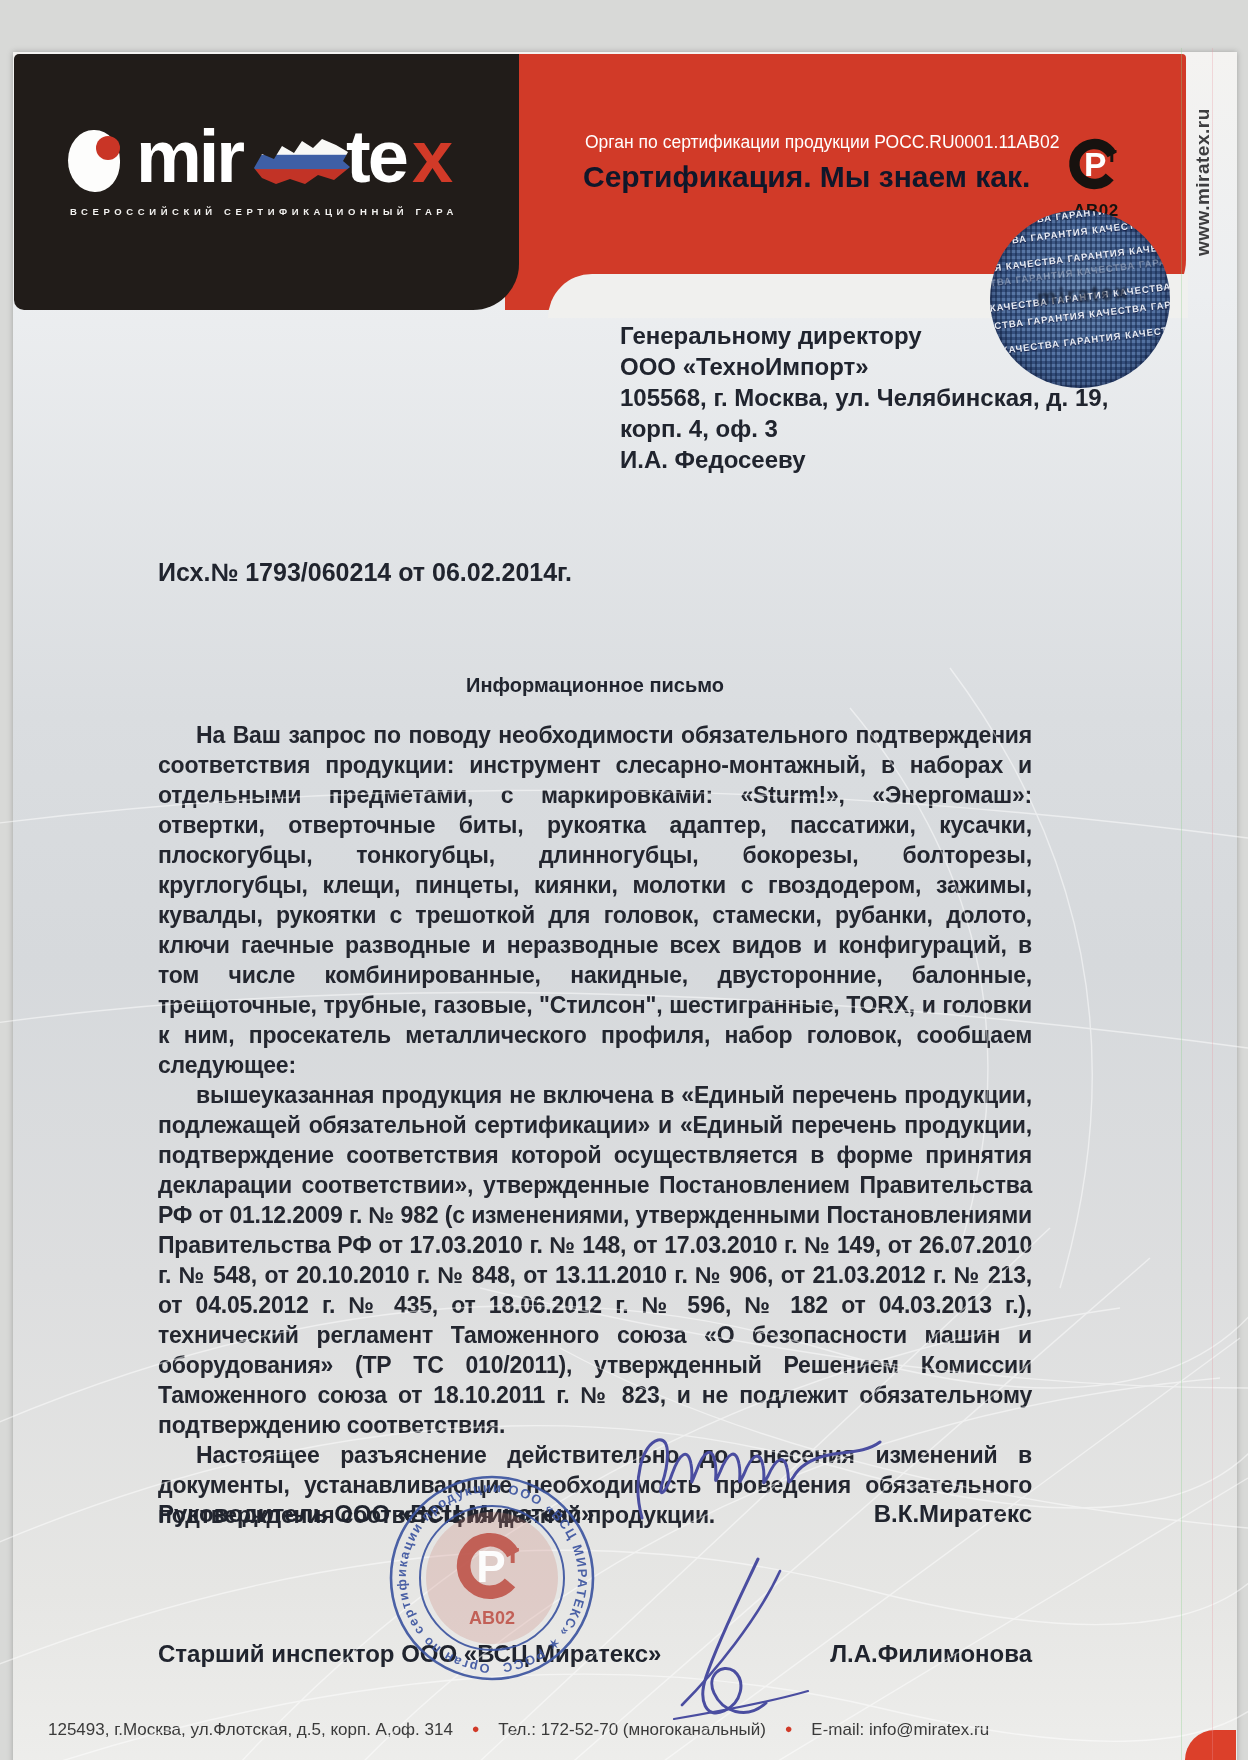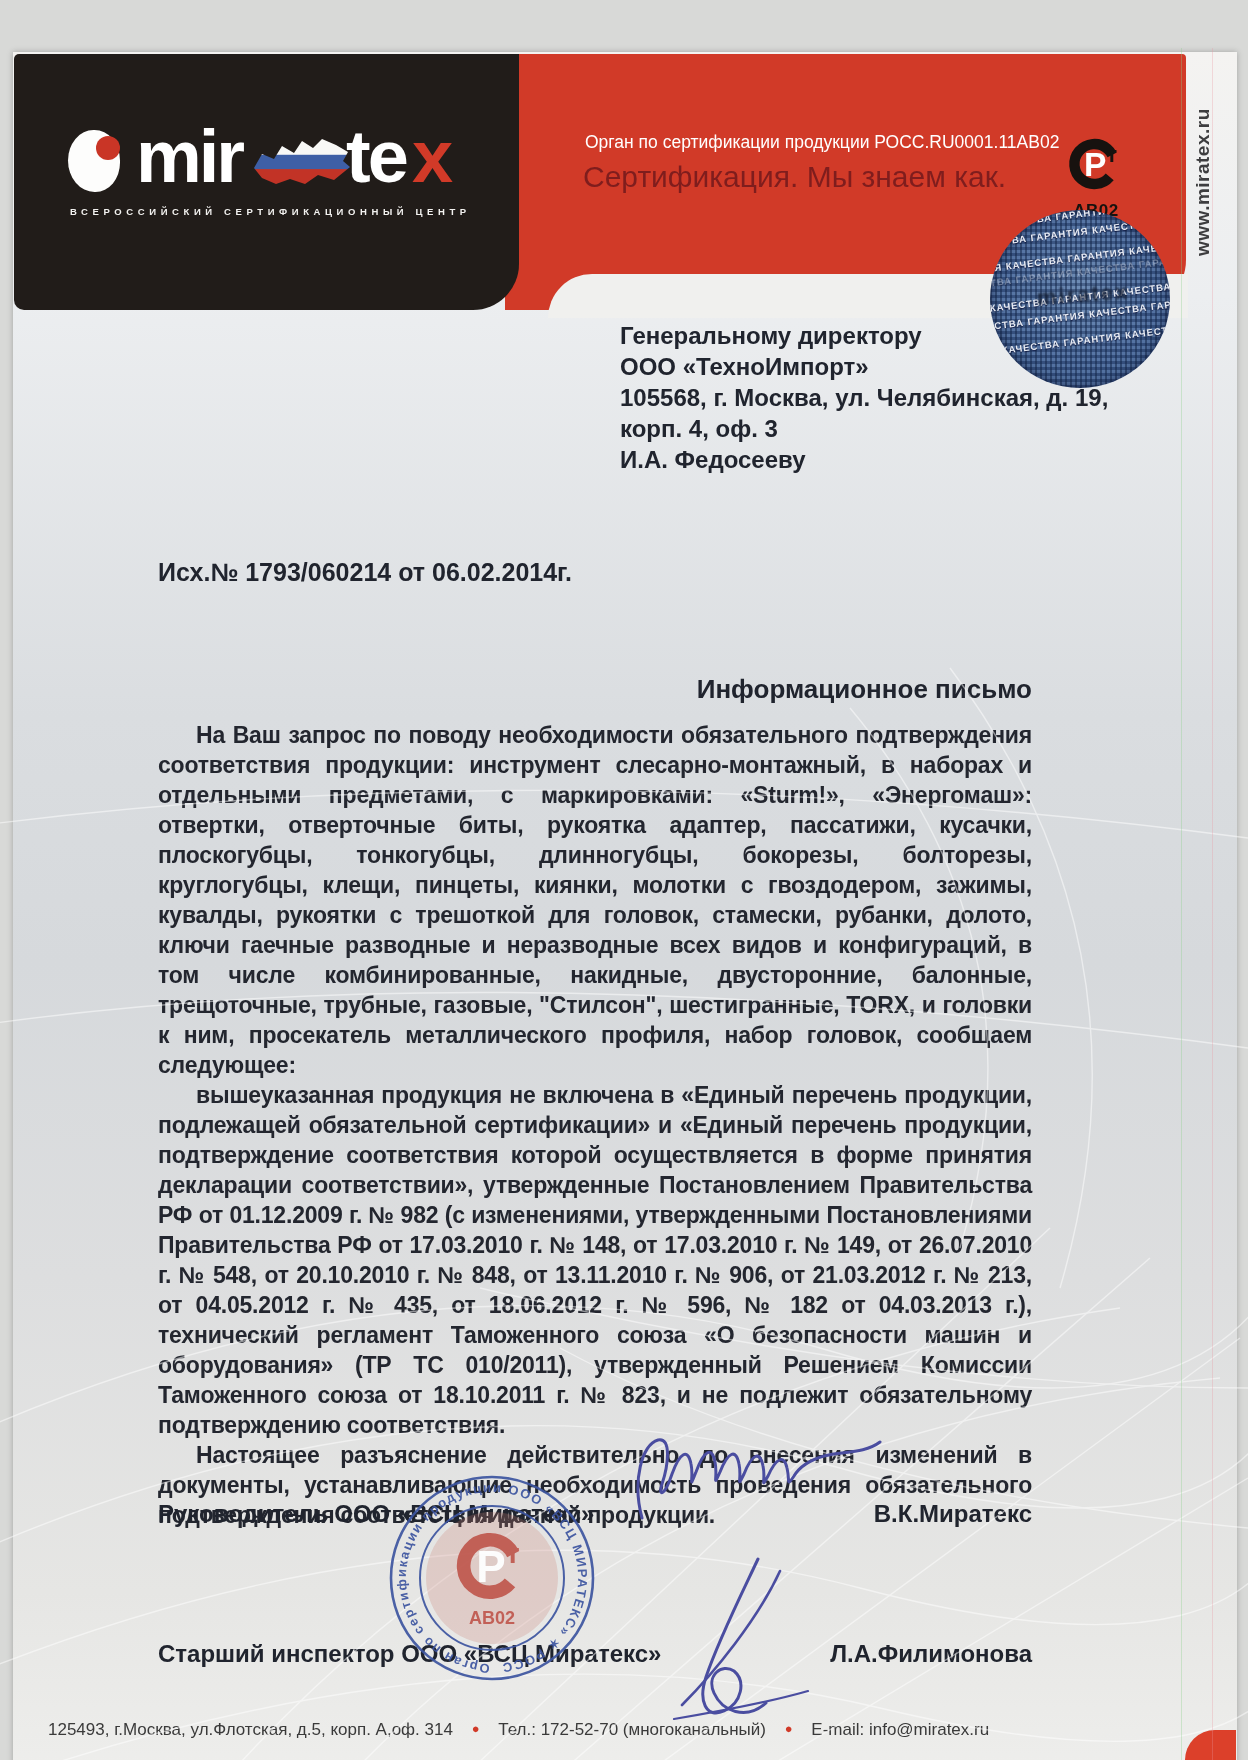--- a/index.html
+++ b/index.html
@@ -39,21 +39,21 @@
   .logo-tagline{
     position:absolute;left:16px;top:88px;width:430px;
     color:#f3f2f0;font-size:9.5px;font-weight:bold;letter-spacing:4.6px;white-space:nowrap;
   }
   .banner-line1{
     position:absolute;left:585px;top:84px;z-index:5;
     color:#ffffff;font-weight:normal;font-size:17.5px;white-space:nowrap;
   }
   .banner-line2{
     position:absolute;left:583px;top:112px;z-index:5;
-    color:#7f1d1d;font-weight:normal;font-size:30px;white-space:nowrap;
+    color:#0f172a;font-weight:bold;font-size:30px;white-space:nowrap;
   }
   .rst-black{position:absolute;left:1056px;top:84px;width:80px;z-index:5;text-align:center;}
   .rst-black .code{color:#17120f;font-weight:bold;font-size:17px;margin-top:1px;letter-spacing:.5px;}
   .site-vertical{
     position:absolute;left:1192px;top:48px;height:160px;z-index:6;
     writing-mode:vertical-rl;transform:rotate(180deg);
     color:#3d3d3f;font-weight:bold;font-size:19px;letter-spacing:.5px;
   }
   
   .hologram{
@@ -78,22 +78,22 @@
   
   .recipient{
     position:absolute;left:620px;top:272px;width:480px;z-index:6;
     color:#20242e;font-weight:bold;font-size:24px;line-height:31px;white-space:nowrap;
   }
   .ref-line{
     position:absolute;left:158px;top:510px;
     color:#20242e;font-weight:bold;font-size:25px;z-index:6;
   }
   .letter-title{
-    position:absolute;left:158px;top:626px;width:874px;text-align:right;
-    color:#20242e;font-weight:bold;font-size:26px;z-index:6;
+    position:absolute;left:158px;top:626px;width:874px;text-align:center;
+    color:#20242e;font-weight:bold;font-size:20px;z-index:6;
   }
   .letter-body{
     position:absolute;left:158px;top:672px;width:874px;z-index:6;
     color:#23262f;font-weight:bold;font-size:23px;line-height:30px;
     text-align:justify;letter-spacing:-.2px;
   }
   .letter-body p{margin:0;text-indent:38px;}
   
   .sig-row{
     position:absolute;left:158px;width:874px;display:flex;justify-content:space-between;
@@ -148,21 +148,21 @@
   <div class="black-box">
     <div class="logo-wrap">
       <div class="logo-egg"></div>
       <div class="logo-egg-dot"></div>
       <div class="logo-word logo-mir">mir</div>
       <svg class="logo-map" viewBox="0 0 104 56">
         <path d="M4,34 L12,20 L24,25 L32,12 L44,19 L52,7 L63,14 L72,5 L86,11 L98,18 L93,27 L100,33 L84,46 L68,41 L55,50 L40,45 L26,50 L12,44 Z" fill="url(#map-tricolor)"></path>
       </svg>
       <div class="logo-word logo-te">te</div>
       <div class="logo-word logo-x">x</div>
-      <div class="logo-tagline">ВСЕРОССИЙСКИЙ СЕРТИФИКАЦИОННЫЙ ЦЕНТР</div>
+      <div class="logo-tagline">ВСЕРОССИЙСКИЙ СЕРТИФИКАЦИОННЫЙ ГАРА</div>
     </div>
   </div>
 
   <div class="red-banner"></div>
   <div class="white-notch"></div>
 
   <div class="banner-line1">Орган по сертификации продукции РОСС.RU0001.11АВ02</div>
   <div class="banner-line2">Сертификация. Мы знаем как.</div>
 
   <div class="rst-black">

